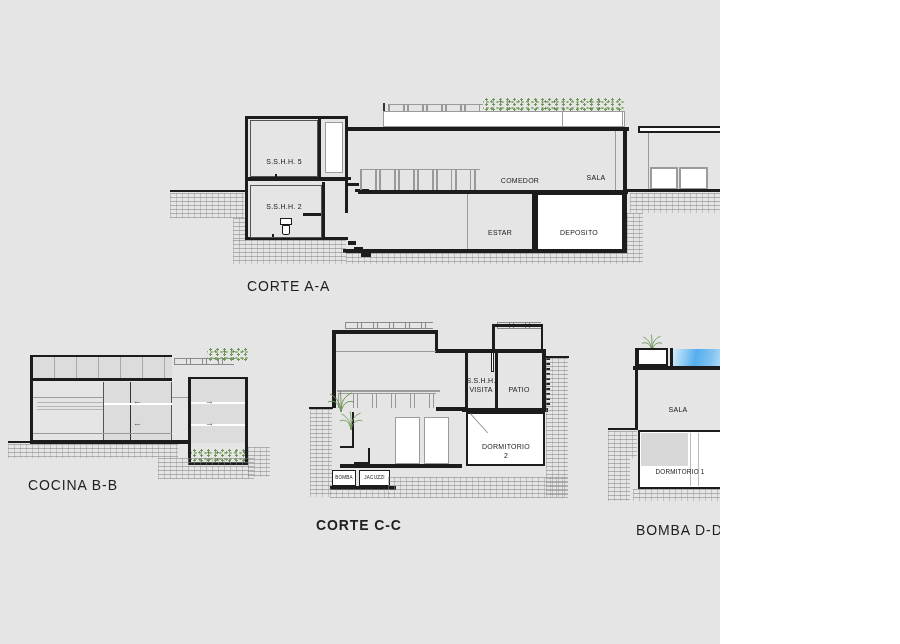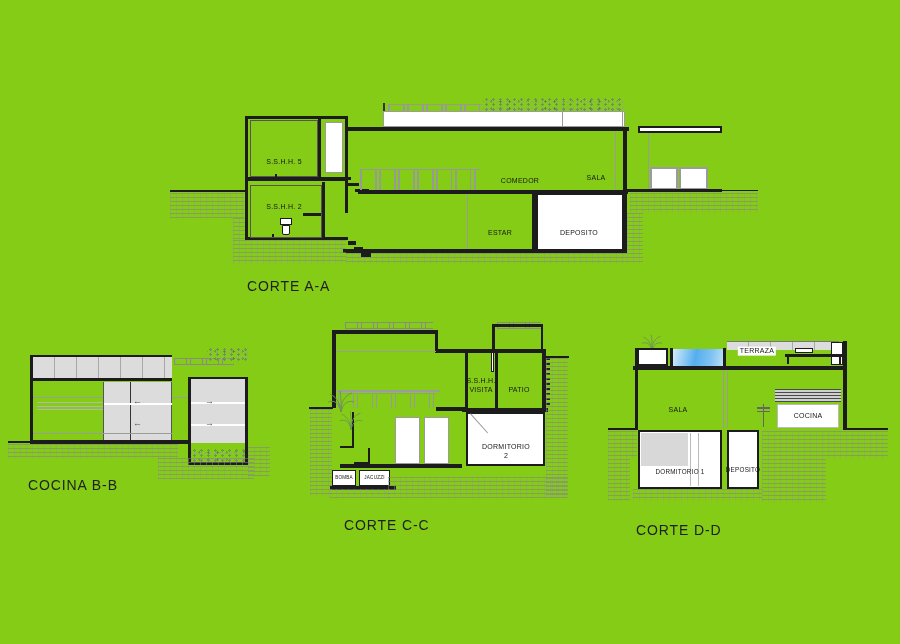--- a/index.html
+++ b/index.html
@@ -1,16 +1,16 @@
 <!DOCTYPE html>
 <html><head>
 <meta charset="utf-8">
 <style>
   html,body{margin:0;padding:0;background:#fff;}
-  #canvas{position:relative;width:900px;height:644px;background:#84cc16;overflow:hidden;
+  #canvas{position:relative;width:720px;height:644px;background:#e5e5e5;overflow:hidden;
           font-family:"Liberation Sans","DejaVu Sans",sans-serif;}
   .a{position:absolute;}
   .w{background:#1c1c1c;}            
   .tg{background:#9b9b9b;}           
   .panel{background:#dcdcdc;}        
   .box{border:2.5px solid #1c1c1c;background:#fff;box-sizing:border-box;}
   .obx{border:1.5px solid #1c1c1c;background:#fff;box-sizing:border-box;}
   .gbx{border:1.5px solid #9b9b9b;background:#fff;box-sizing:border-box;}
   .hatch{background-image:
       repeating-linear-gradient(to bottom, rgba(130,130,130,.55) 0 1px, transparent 1px 4px),
@@ -193,21 +193,21 @@
     <div class="a lbl s" style="left:344px;top:478px;">BOMBA</div>
     <div class="a lbl s" style="left:374.5px;top:478px;">JACUZZI</div>
     <div class="a w" style="left:330px;top:486px;width:66px;height:3.5px;"></div>
 
     <div class="a w" style="left:309px;top:407px;width:24px;height:2px;"></div>
     <div class="a w" style="left:545px;top:356px;width:24px;height:2px;"></div>
     <div class="a hatch" style="left:310px;top:409px;width:22px;height:88px;"></div>
     <div class="a hatch" style="left:546px;top:358px;width:22px;height:139px;"></div>
     <div class="a hatch" style="left:388px;top:477px;width:180px;height:21px;"></div>
     <div class="a hatch" style="left:330px;top:489px;width:60px;height:9px;"></div>
-    <div class="title" style="left:344px;top:517px;">CORTE C-C</div>
+    <div class="title" style="left:316px;top:517px;font-weight:bold;">CORTE C-C</div>
   </div>
 
   <div>
     <svg class="a" style="left:636px;top:334px;" width="32" height="17" viewBox="0 0 30 22">
         <path d="M15 22 C14 14 12 8 4 4 M15 22 C15 12 18 6 26 3 M15 22 C13 12 8 10 2 12 M15 22 C17 13 22 10 28 12 M15 22 C15 10 15 6 14 1" stroke="#6d9455" stroke-width="1.2" fill="none"></path>
       </svg>
     <div class="a panel vdiv" style="left:727px;top:341px;width:112px;height:9px;border-top:1px solid #777;box-sizing:border-box;"></div>
     <div class="a obx" style="left:831px;top:342px;width:12px;height:23px;"></div>
 
     <div class="a obx" style="left:637px;top:348px;width:31px;height:18px;border-width:2px;"></div>
@@ -244,16 +244,16 @@
     <div class="a" style="left:698px;top:433px;width:1px;height:53px;background:#bbb;"></div>
     <div class="a lbl m" style="left:680px;top:472px;">DORMITORIO 1</div>
     <div class="a box" style="left:727px;top:430px;width:32px;height:59px;"></div>
     <div class="a lbl m" style="left:743px;top:470px;">DEPOSITO</div>
 
     <div class="a hatch" style="left:608px;top:431px;width:29px;height:28px;"></div>
     <div class="a hatch" style="left:608px;top:459px;width:22px;height:42px;"></div>
     <div class="a hatch" style="left:762px;top:431px;width:126px;height:28px;"></div>
     <div class="a hatch" style="left:762px;top:459px;width:64px;height:43px;"></div>
     <div class="a hatch" style="left:633px;top:489px;width:129px;height:12px;"></div>
-    <div class="title" style="left:636px;top:522px;">CORTE D-D</div>
+    <div class="title" style="left:636px;top:522px;">BOMBA D-D</div>
   </div>
 
 </div>
 
 </body></html>

